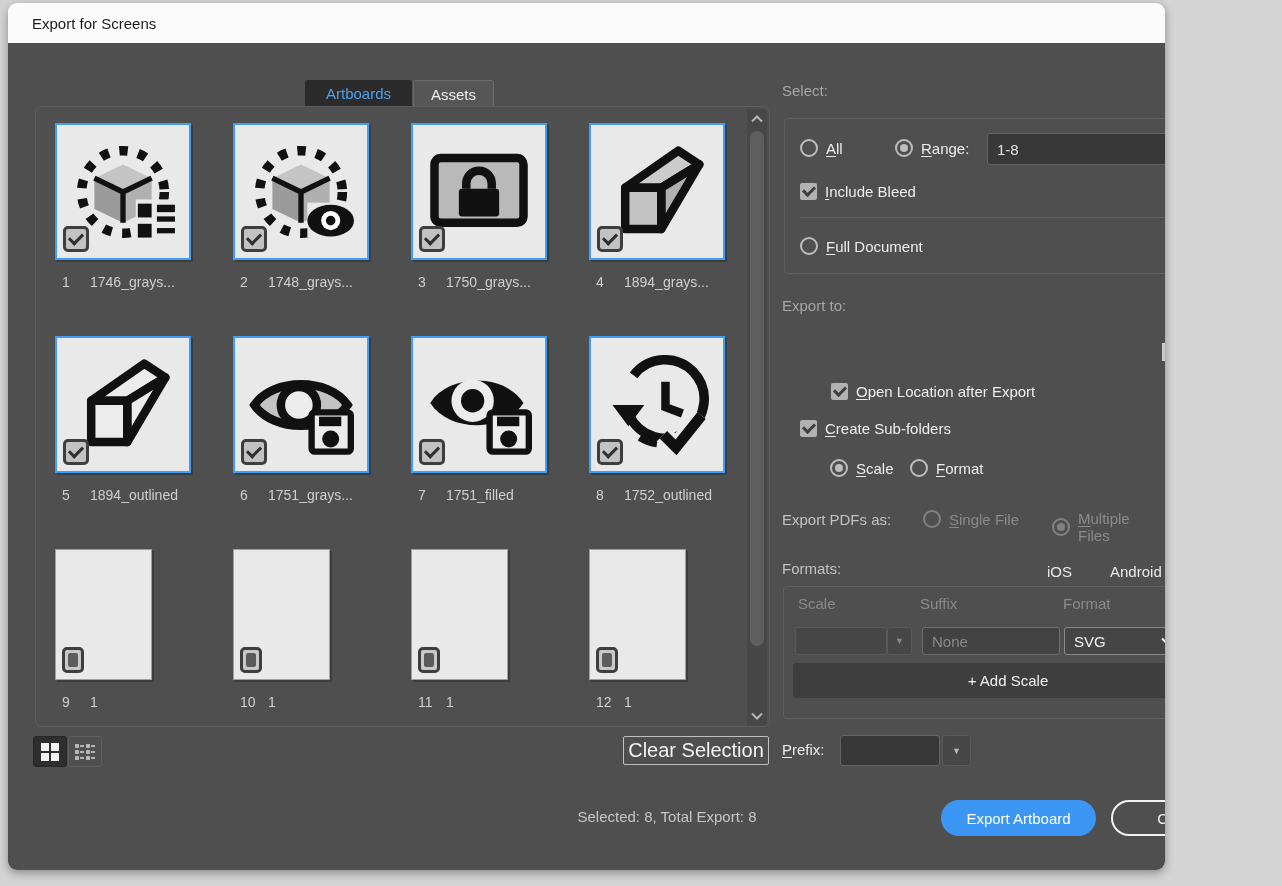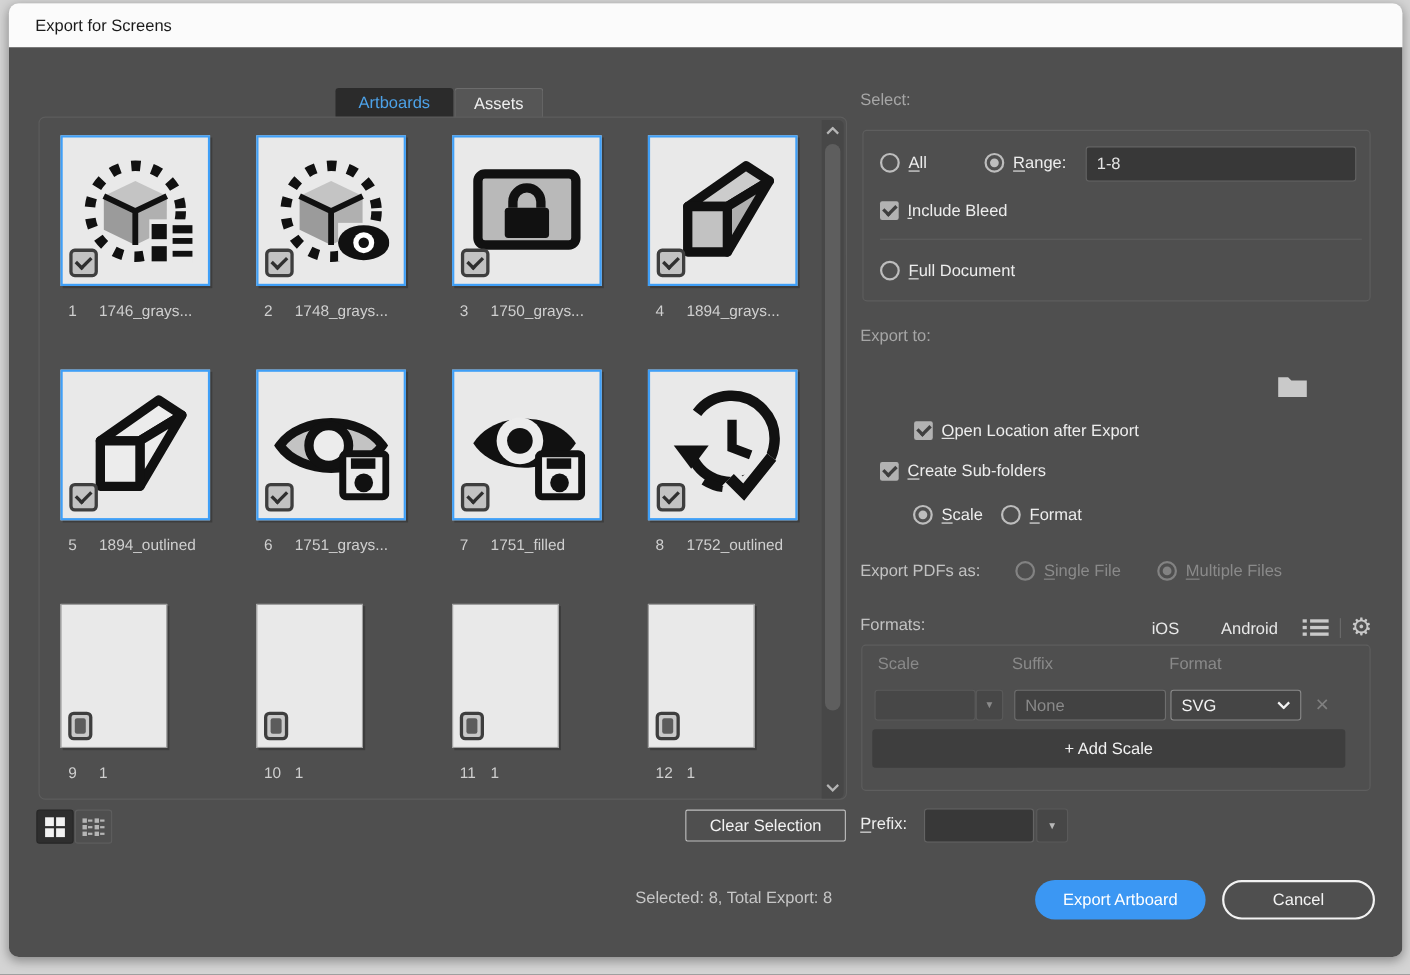--- a/index.html
+++ b/index.html
@@ -1,19 +1,19 @@
 <!DOCTYPE html>
 <html><head>
 <meta charset="utf-8">
 <style>
   * { margin:0; padding:0; box-sizing:border-box; }
   html,body { width:1282px; height:886px; }
   body { background:#d4d4d4; font-family:"Liberation Sans", sans-serif; overflow:hidden; position:relative; }
 
-  .dialog { position:absolute; left:8px; top:3px; width:1267px; height:867px;
+  .dialog { position:absolute; left:8px; top:3px; width:1157px; height:867px;
             border-radius:9px; overflow:hidden; box-shadow:0 3px 10px rgba(0,0,0,.35); }
   .titlebar { height:40px; background:#fbfbfb; display:flex; align-items:center; padding-left:24px; }
   .titlebar span { font-size:15px; color:#1b1b1b; }
   .content { position:relative; height:827px; background:#4f4f4f; }
 
   
   .tab { position:absolute; height:27px; display:flex; align-items:center; justify-content:center;
          font-size:15px; border-radius:3px 3px 0 0; cursor:default; }
   .tab.active { background:#2b2b2b; color:#4da2e8; }
   .tab.inactive { background:#565656; color:#efefef; border:1px solid #6c6c6c; border-bottom:none; }
@@ -77,21 +77,21 @@
   .xicon { position:absolute; color:#808080; font-size:21px; line-height:1; }
 
   .linklbl { font-size:15px; color:#e8e8e8; }
   .vsep { width:1px; height:18px; background:#6c6c6c; }
 
   
   .viewbtn { position:absolute; width:34px; height:31px; border-radius:3px; display:flex; align-items:center; justify-content:center; }
   .viewbtn.active { background:#2e2e2e; border:1px solid #272727; }
   .viewbtn.idle { border:1px solid #5e5e5e; }
   .btn-outline-sm { position:absolute; border:1px solid #c0c0c0; border-radius:2px; background:transparent;
-                    color:#f2f2f2; font-size:15px; display:flex; align-items:center; justify-content:center; }
+                    color:#f2f2f2; font-size:20px; display:flex; align-items:center; justify-content:center; }
   .status { position:absolute; font-size:15px; color:#c6c6c6; }
   .pill { position:absolute; height:36px; border-radius:18px; display:flex; align-items:center; justify-content:center; font-size:15px; }
   .pill.blue { background:#3b97f3; color:#ffffff; }
   .pill.ghost { border:2px solid #f2f2f2; color:#f2f2f2; }
 
   u { text-decoration:underline; text-underline-offset:2px; }
 </style>
 </head>
 <body>
 

